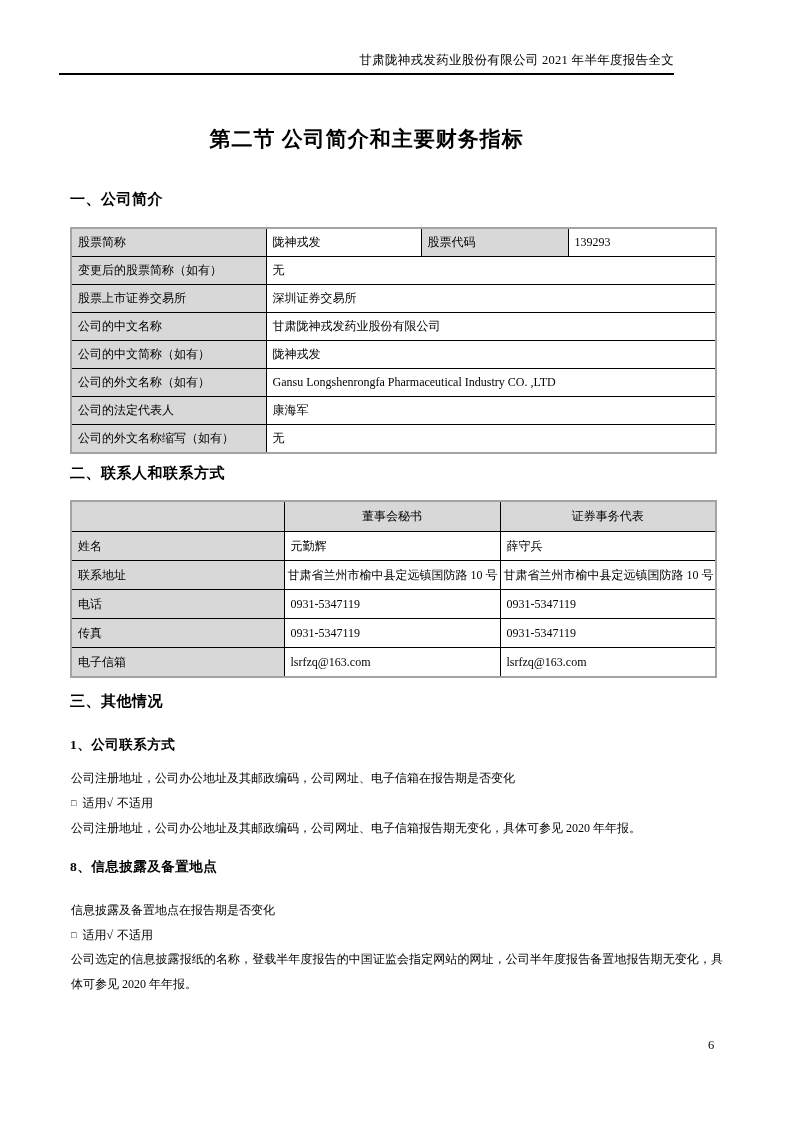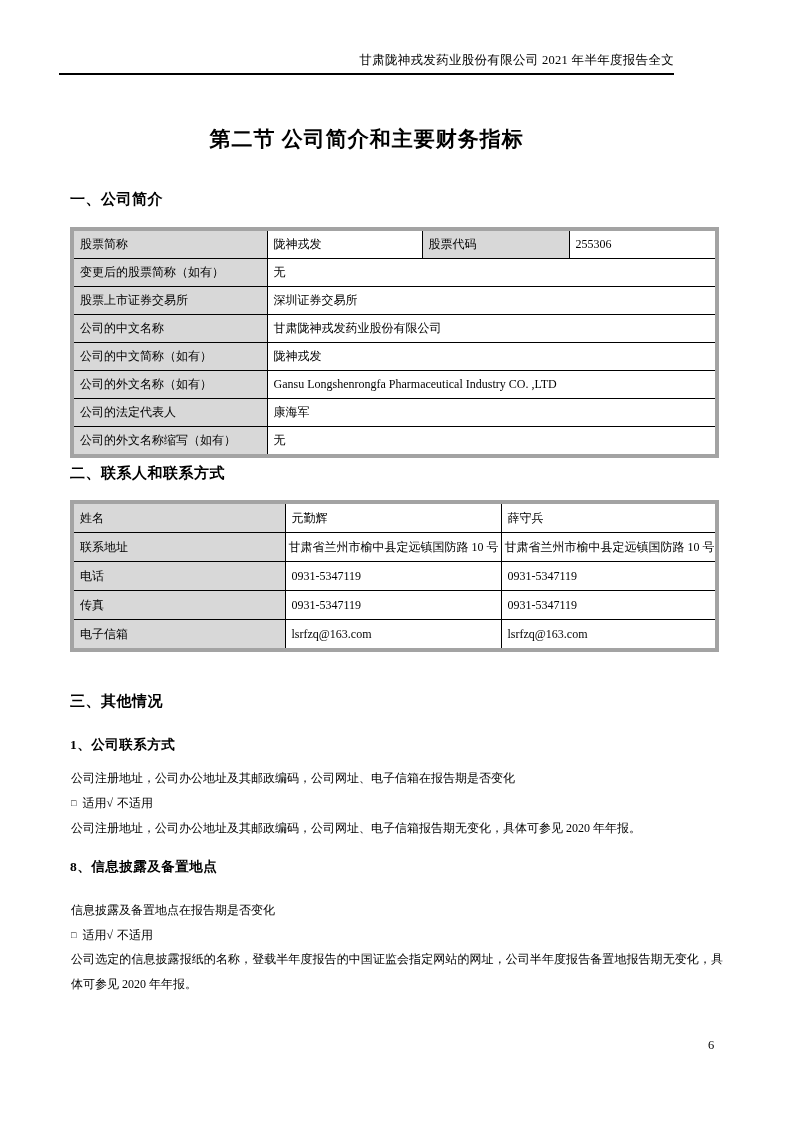--- a/index.html
+++ b/index.html
@@ -29,21 +29,21 @@
     font-size:15px; font-weight:bold; letter-spacing:0.5px;
   }
   .h-sub {
     position:absolute; left:70px;
     font-size:13.5px; font-weight:bold; letter-spacing:0.5px;
   }
   table.doc-table {
     position:absolute; left:70px; width:645px;
     border-collapse:collapse; table-layout:fixed;
     font-size:12px;
-    border:4px solid #a3a3a3;
+    border:2px solid #a3a3a3;
   }
   table.doc-table td {
     border:1px solid #000;
     padding:1px 6px;
     vertical-align:middle;
     overflow:hidden; white-space:nowrap;
   }
   #profile-table td { height:25px; }
   #contacts-table td { height:26px; }
   #contacts-table tr.head td { height:27px; text-align:center; }
@@ -79,21 +79,21 @@
         <col style="width:195px">
         <col style="width:155px">
         <col style="width:147px">
         <col style="width:148px">
       </colgroup>
     <tbody>
         <tr>
       <td class="gray">股票简称</td>
       <td>陇神戎发</td>
       <td class="gray">股票代码</td>
-      <td>255306</td>
+      <td>139293</td>
     </tr>
     <tr>
       <td class="gray">变更后的股票简称（如有）</td>
       <td colspan="3">无</td>
     </tr>
     <tr>
       <td class="gray">股票上市证券交易所</td>
       <td colspan="3">深圳证券交易所</td>
     </tr>
     <tr>
@@ -121,20 +121,25 @@
 
   <div class="h-sec" style="top:464px;">二、联系人和联系方式</div>
 
   <table class="doc-table" id="contacts-table" style="top:500px;">
     <colgroup>
         <col style="width:213px">
         <col style="width:216px">
         <col style="width:216px">
       </colgroup>
     <tbody>
+        <tr class="head">
+      <td class="gray"></td>
+      <td class="gray">董事会秘书</td>
+      <td class="gray">证券事务代表</td>
+    </tr>
     <tr>
       <td class="gray">姓名</td>
       <td>元勤辉</td>
       <td>薛守兵</td>
     </tr>
     <tr>
       <td class="gray">联系地址</td>
       <td class="addr">甘肃省兰州市榆中县定远镇国防路 10 号</td>
       <td class="addr">甘肃省兰州市榆中县定远镇国防路 10 号</td>
     </tr>

